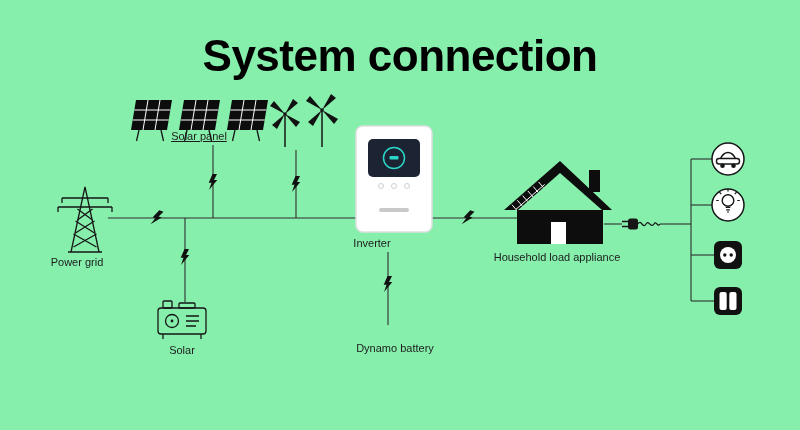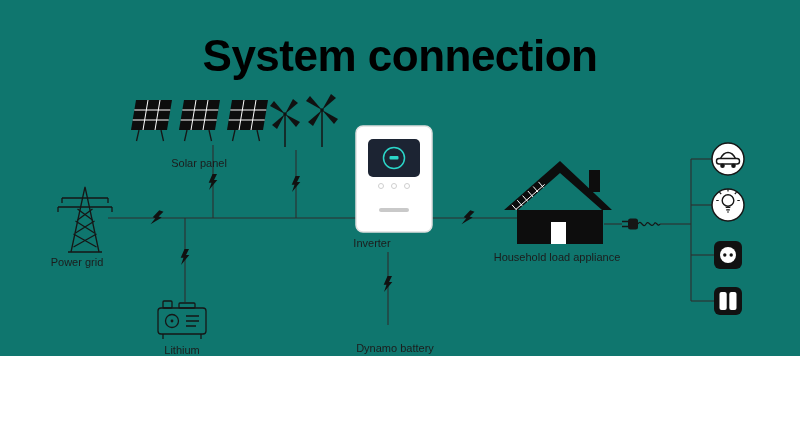--- a/index.html
+++ b/index.html
@@ -1,17 +1,17 @@
 <!DOCTYPE html>
 <html><head>
 <meta charset="utf-8">
 <style>
   html,body{margin:0;padding:0;background:#fff;}
   body{font-family:"Liberation Sans", sans-serif;}
-  .stage{position:relative;width:800px;height:356px;background:#0f766e;overflow:hidden;}
+  .stage{position:relative;width:800px;height:430px;background:#86efac;overflow:hidden;}
   .title{position:absolute;top:2px;left:0;width:100%;text-align:center;
          font-size:44px;font-weight:800;letter-spacing:-0.5px;color:#000;}
   .diagram{position:absolute;left:0;top:0;}
   .lbl{position:absolute;font-size:11px;color:#1c1c1c;text-align:center;line-height:1.15;}
 </style>
 </head>
 <body>
 
 <div class="stage">
 
@@ -161,19 +161,19 @@
 
       <g>
         <rect x="714" y="287" width="28" height="28" rx="6" fill="#111"></rect>
         <rect x="719.5" y="292" width="7.2" height="18" rx="2" fill="#fff"></rect>
         <rect x="729.3" y="292" width="7.2" height="18" rx="2" fill="#fff"></rect>
       </g>
     </g>
   </svg>
 
   <div class="lbl" style="left:37px;top:256px;width:80px;">Power grid</div>
-  <div class="lbl" style="left:149px;top:157px;width:100px;">Solar panel</div>
-  <div class="lbl" style="left:142px;top:344px;width:80px;">Lithium</div>
+  <div class="lbl" style="left:149px;top:130px;width:100px;text-decoration:underline;">Solar panel</div>
+  <div class="lbl" style="left:142px;top:344px;width:80px;">Solar</div>
   <div class="lbl" style="left:332px;top:237px;width:80px;">Inverter</div>
   <div class="lbl" style="left:335px;top:342px;width:120px;">Dynamo battery</div>
   <div class="lbl" style="left:477px;top:251px;width:160px;">Household load appliance</div>
 
 </div>
 
 </body></html>

